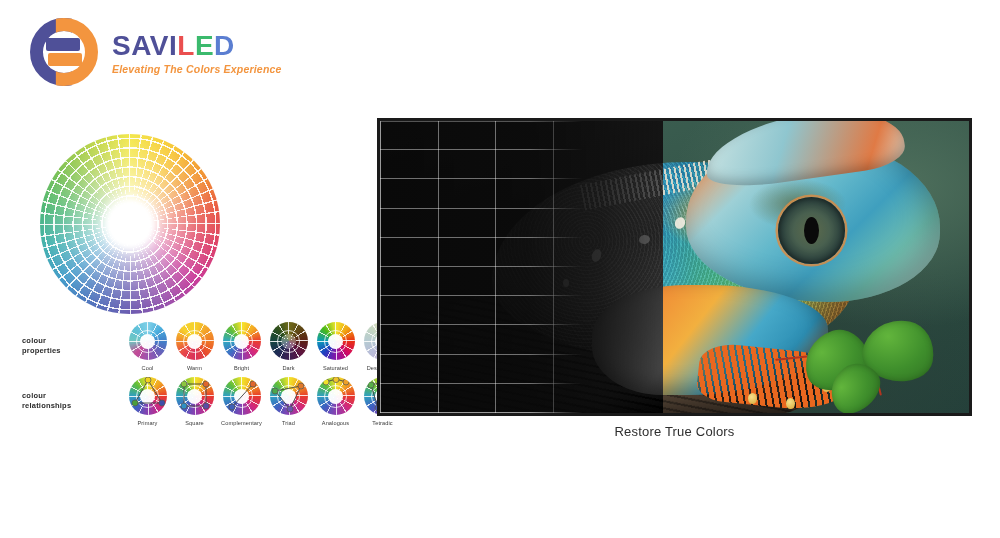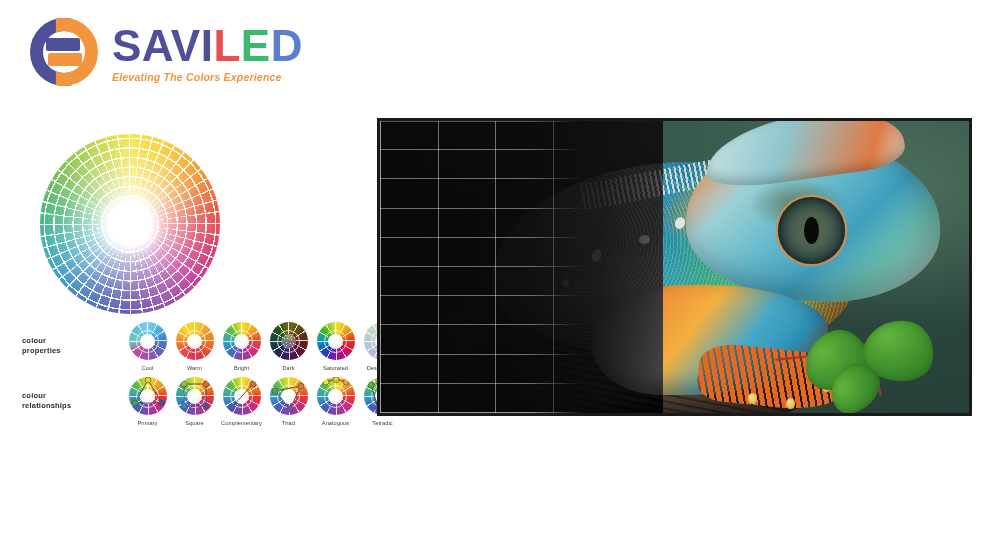--- a/index.html
+++ b/index.html
@@ -51,21 +51,21 @@
   }
   .mark-bar-b {
     position: absolute;
     left: 18px; top: 35px;
     width: 34px; height: 13px;
     background: #f3953f;
     border-radius: 2px;
   }
   #logo-text { margin-left: 14px; padding-top: 2px; }
   #logo-word {
-    font-size: 44px; font-weight: 700; letter-spacing: 0.5px;
+    font-size: 28px; font-weight: 700; letter-spacing: 0.5px;
     line-height: 1; white-space: nowrap;
   }
   #logo-word .w-savi { color: #4f5098; }
   #logo-word .w-l    { color: #ea4f4f; }
   #logo-word .w-e    { color: #3bba6d; }
   #logo-word .w-d    { color: #5b7ed1; }
   #logo-tag {
     margin-top: 3px;
     font-size: 10.5px; font-weight: 700; font-style: italic;
     color: #f3953f; letter-spacing: 0.2px; white-space: nowrap;
@@ -588,14 +588,15 @@
       <div class="leaf" style="left:82%;top:68%;width:12%;height:21%;transform:rotate(10deg);"></div>
       <div class="leaf" style="left:76%;top:84%;width:9%;height:15%;transform:rotate(-40deg);"></div>
 
       <div class="gray-mask"></div>
       <div class="led-grid"></div>
       <div class="led-grid-border"></div>
 
     </div>
   </div>
 
+  <div id="display-caption">Restore True Colors</div>
 
 </div>
 
 </body></html>

